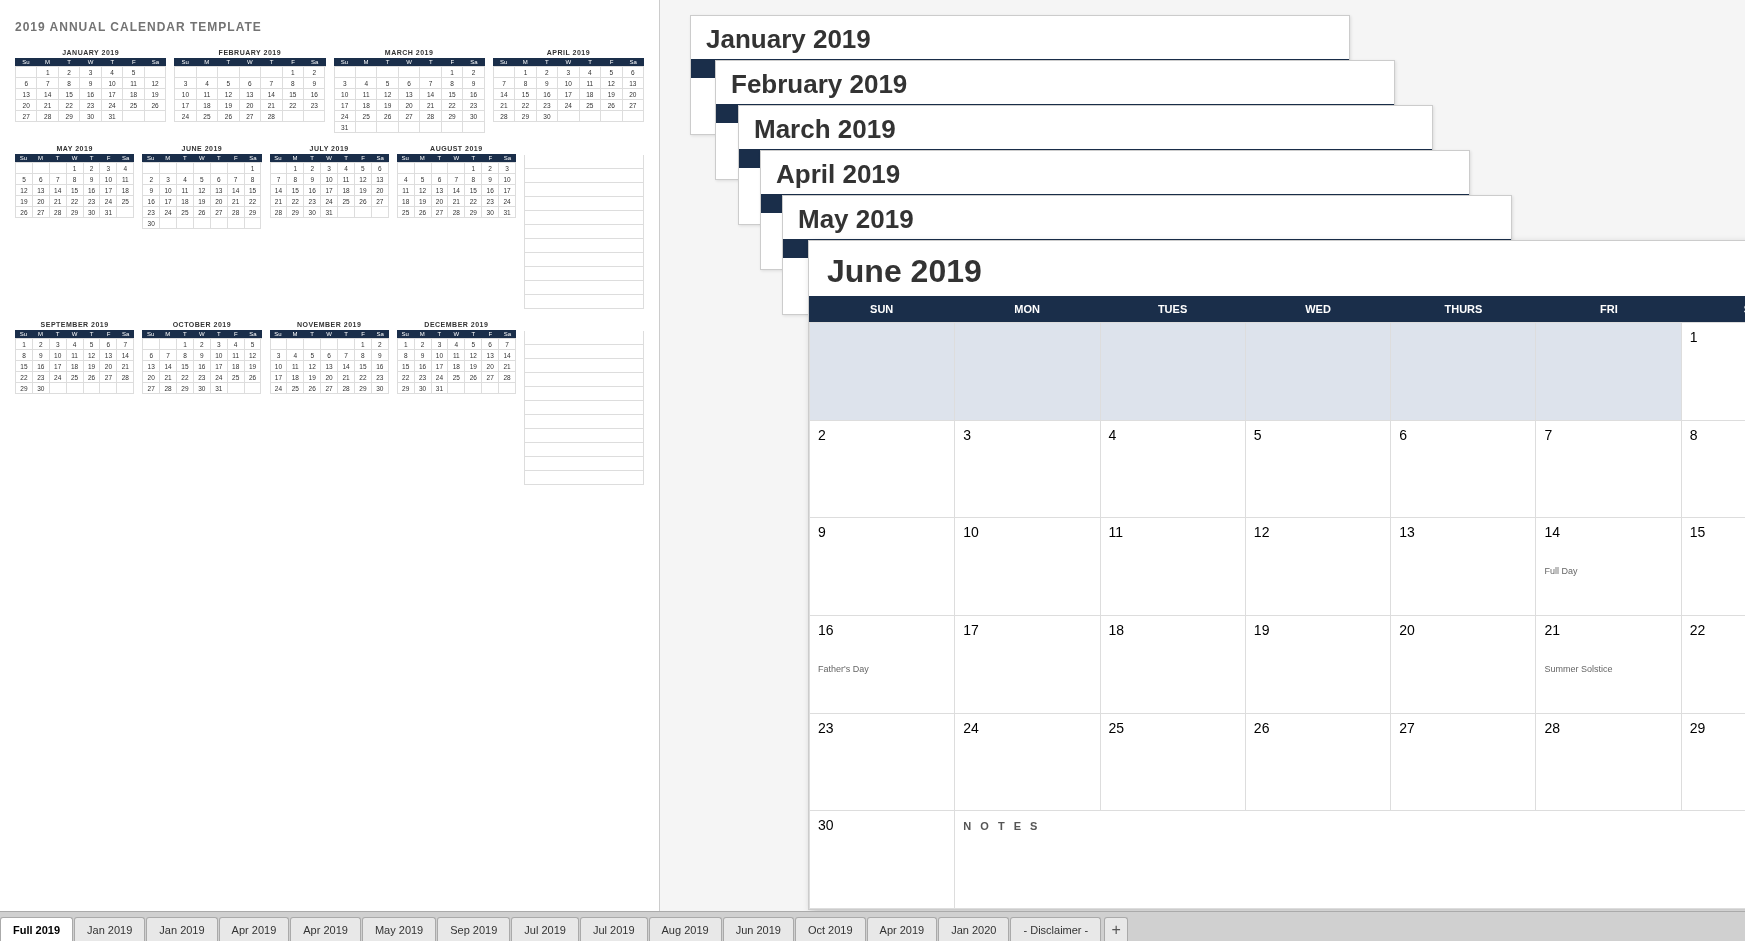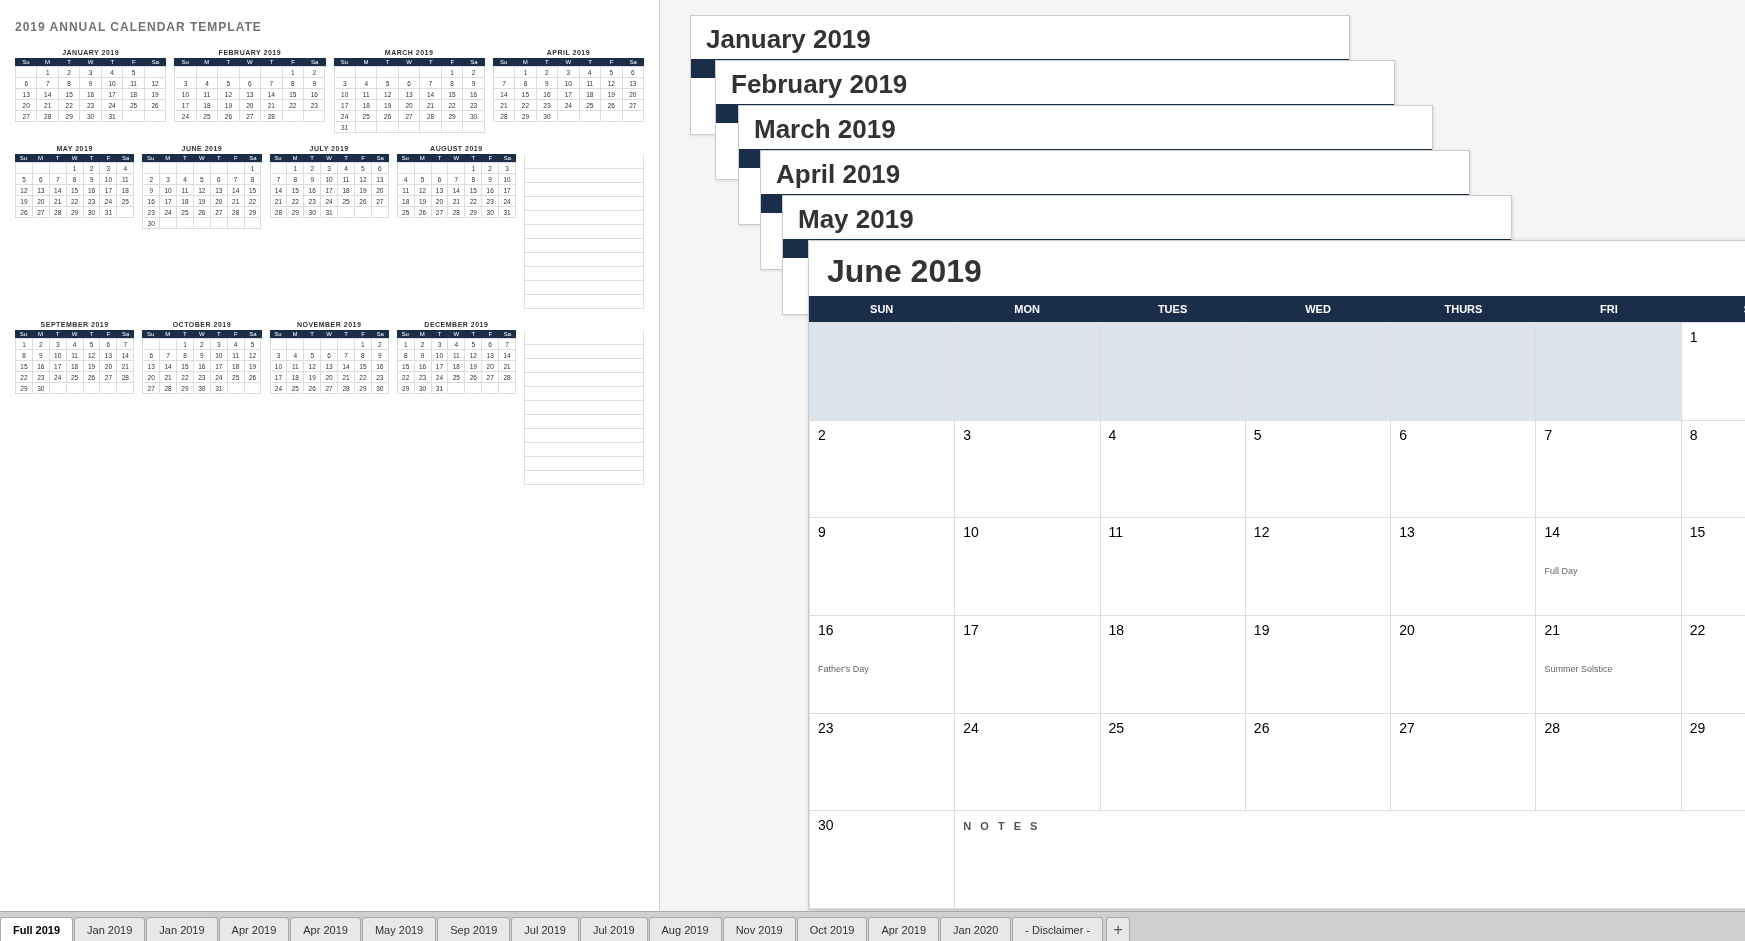--- a/index.html
+++ b/index.html
@@ -981,19 +981,19 @@
   <div class="tab active">Full 2019</div>
   <div class="tab">Jan 2019</div>
   <div class="tab">Jan 2019</div>
   <div class="tab">Apr 2019</div>
   <div class="tab">Apr 2019</div>
   <div class="tab">May 2019</div>
   <div class="tab">Sep 2019</div>
   <div class="tab">Jul 2019</div>
   <div class="tab">Jul 2019</div>
   <div class="tab">Aug 2019</div>
-  <div class="tab">Nov 2019</div>
+  <div class="tab">Jun 2019</div>
   <div class="tab">Oct 2019</div>
   <div class="tab">Apr 2019</div>
   <div class="tab">Jan 2020</div>
   <div class="tab">- Disclaimer -</div>
   <div class="tab-add">+</div>
 </div>
 
 </body></html>

